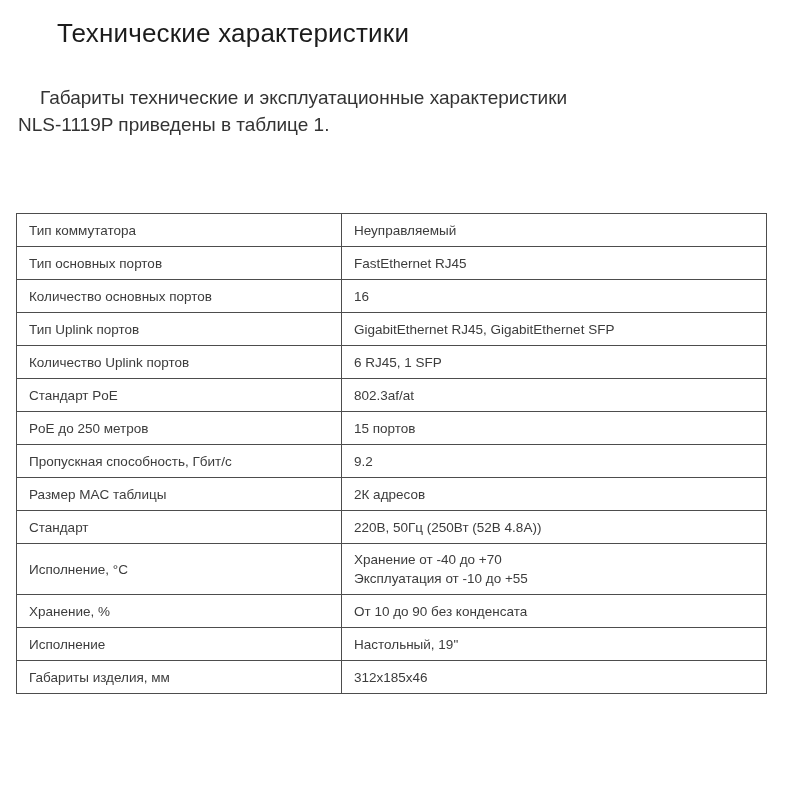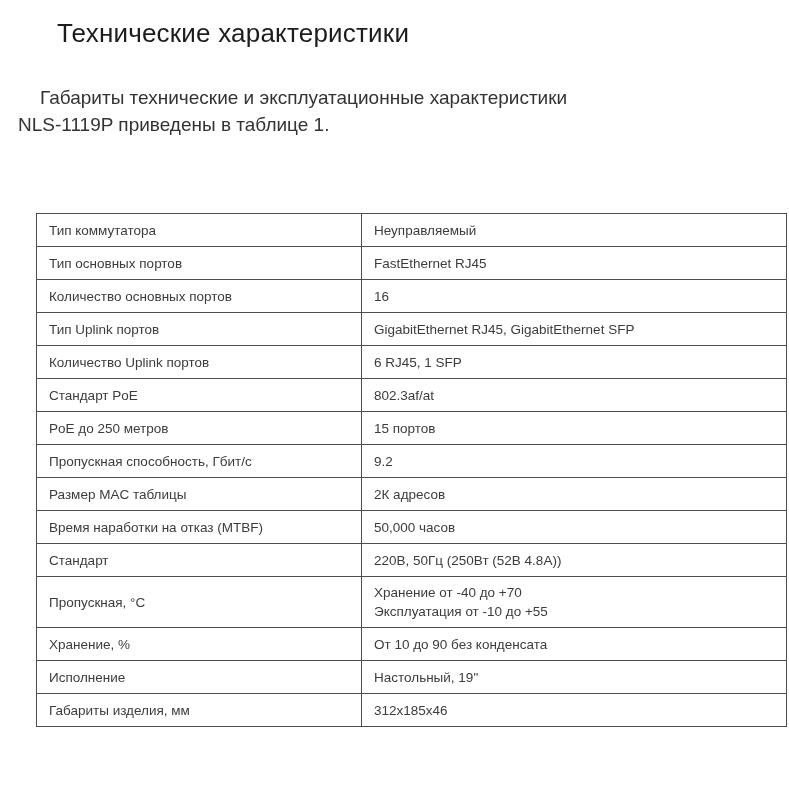--- a/index.html
+++ b/index.html
@@ -26,21 +26,20 @@
     line-height: 27px;
     color: #333333;
   }
   .intro .line1 { padding-left: 22px; }
   .specs-table {
     position: absolute;
     left: 16px; top: 213px;
     width: 751px;
     border-collapse: collapse;
     table-layout: fixed;
-    margin-left: 20px;
   }
   .specs-table td {
     border: 1px solid #4d4d4d;
     height: 33px;
     padding: 6px 12px;
     vertical-align: middle;
     font-size: 13.5px;
     line-height: 19px;
     color: #3c3c3c;
     white-space: pre-line;
@@ -97,32 +96,28 @@
   <tr>
     <td class="label-col">Пропускная способность, Гбит/с</td>
     <td class="value-col">9.2</td>
   </tr>
 
   <tr>
     <td class="label-col">Размер MAC таблицы</td>
     <td class="value-col">2К адресов</td>
   </tr>
 
-  <tr>
-    <td class="label-col">Время наработки на отказ (MTBF)</td>
-    <td class="value-col">50,000 часов</td>
-  </tr>
 
   <tr>
     <td class="label-col">Стандарт</td>
     <td class="value-col">220В, 50Гц (250Вт (52В 4.8А))</td>
   </tr>
 
   <tr>
-    <td class="label-col">Пропускная, °С</td>
+    <td class="label-col">Исполнение, °С</td>
     <td class="value-col">Хранение от -40 до +70
 Эксплуатация от -10 до +55</td>
   </tr>
 
   <tr>
     <td class="label-col">Хранение, %</td>
     <td class="value-col">От 10 до 90 без конденсата</td>
   </tr>
 
   <tr>

